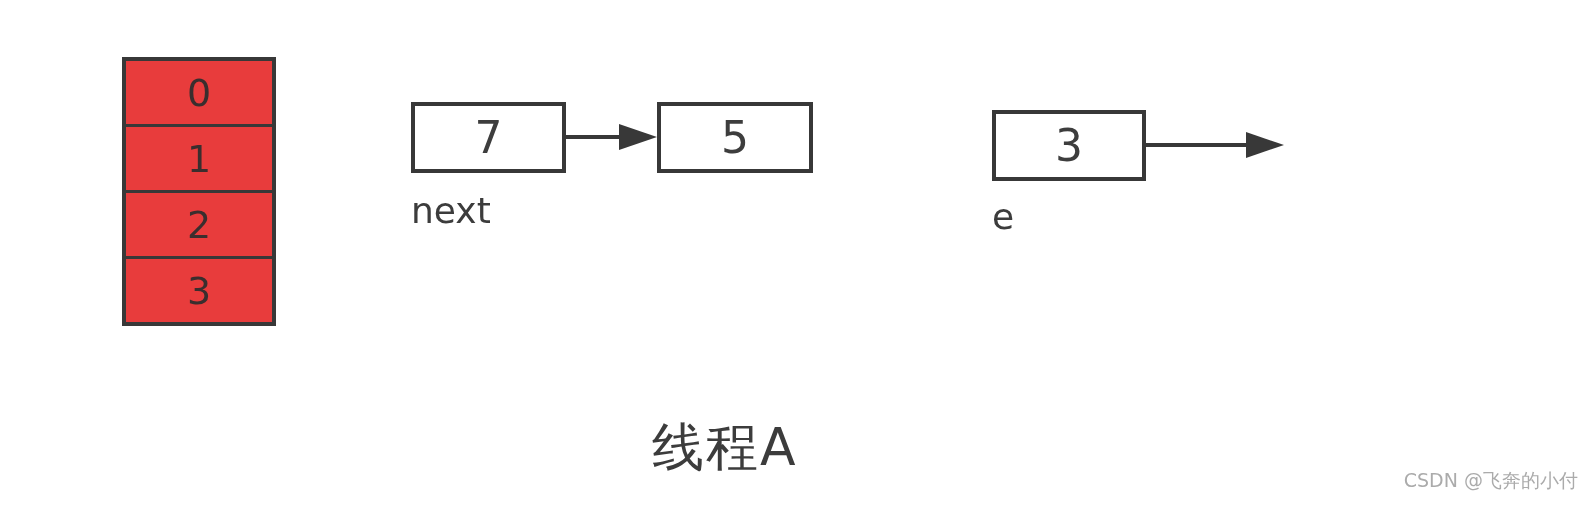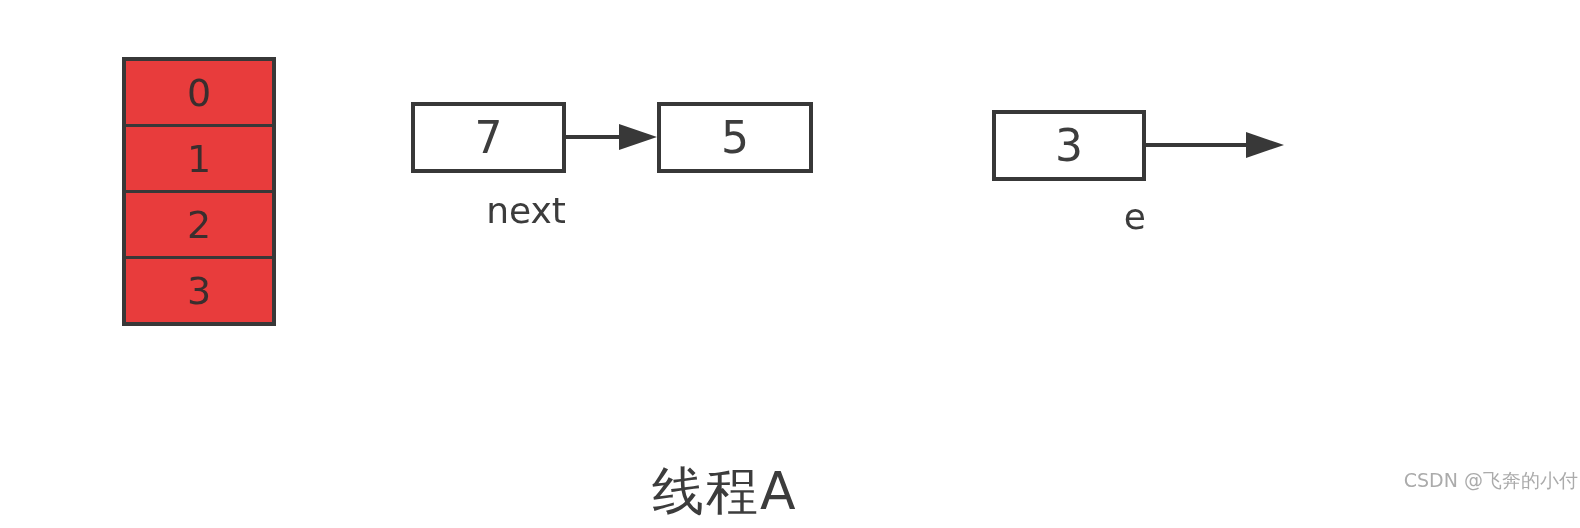--- a/index.html
+++ b/index.html
@@ -67,21 +67,21 @@
     border-left: 38px solid #383838;
   }
   .a1-line { left: 564px; top: 135px; width: 56px; }
   .a1-head { left: 619px; top: 124px; }
   .a2-line { left: 1144px; top: 143px; width: 103px; }
   .a2-head { left: 1246px; top: 132px; }
 
   
   .node-label {
     position: absolute;
-    text-align: right;
+    text-align: left;
     font-size: 36px;
     color: #3c3c3c;
   }
   .next-label { left: 411px; top: 190px; width: 155px; }
   .e-label    { left: 992px; top: 196px; width: 154px; }
 
   .null-text {
     position: absolute;
     left: 1298px;
     top: 121px;
@@ -89,21 +89,20 @@
     color: #3c3c3c;
   }
 
   .caption {
     position: absolute;
     left: 652px;
     top: 413px;
     font-size: 52px;
     letter-spacing: 2px;
     color: #3c3c3c;
-    margin-top: 44px;
   }
 
   .watermark {
     position: absolute;
     right: 2px;
     top: 468px;
     font-size: 19px;
     color: #ababab;
   }
 </style>

